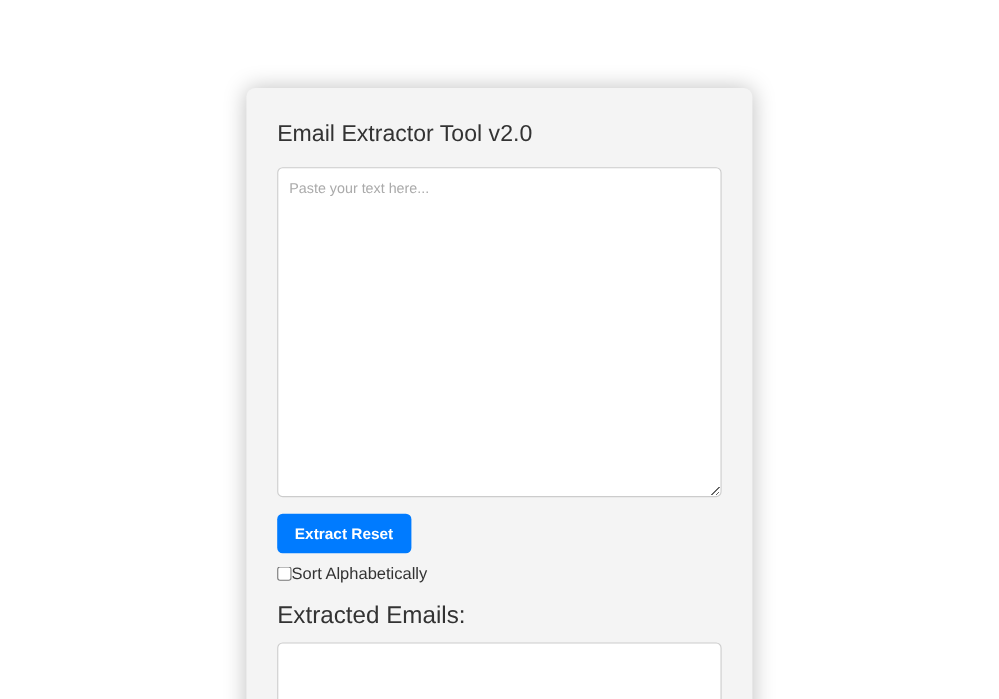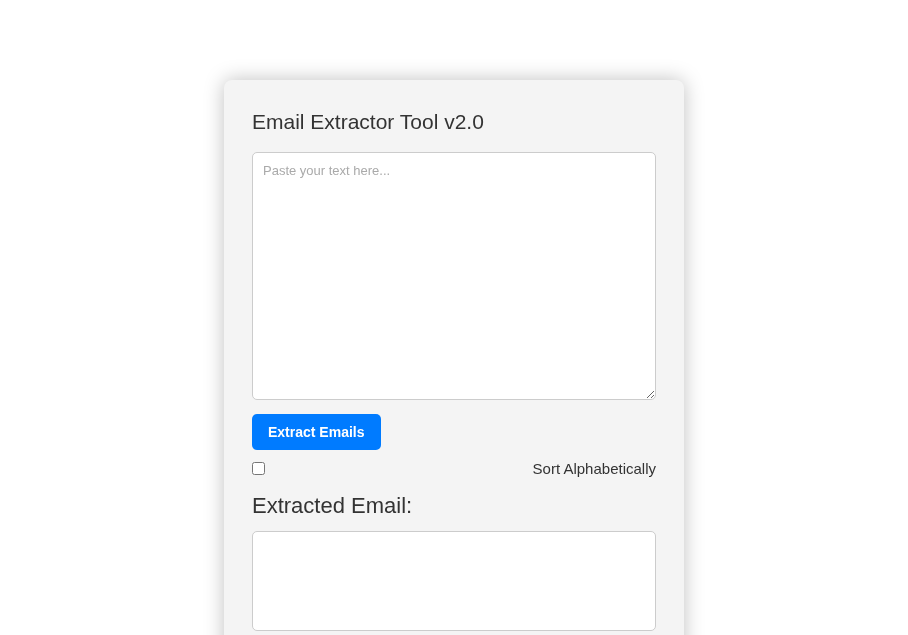--- a/index.html
+++ b/index.html
@@ -26,21 +26,21 @@
       color: #333;
     }
     h2 {
       font-size: 22px;
       font-weight: 400;
       margin: 16px 0 12px 0;
       color: #333;
     }
     textarea {
       width: 100%;
-      height: 248px;
+      height: 300px;
       border: 1px solid #ccc;
       border-radius: 5px;
       padding: 10px;
       font-family: Arial, Helvetica, sans-serif;
       font-size: 13px;
       resize: both;
       background: #ffffff;
     }
     textarea::placeholder {
       color: #aaa;
@@ -53,21 +53,20 @@
       border-radius: 5px;
       padding: 10px 16px;
       font-size: 14px;
       font-weight: bold;
       cursor: pointer;
       font-family: Arial, Helvetica, sans-serif;
       margin-top: 10px;
     }
     .checkbox-row {
       display: flex;
-      justify-content: space-between;
       align-items: center;
       margin-top: 10px;
       font-size: 15px;
       color: #333;
     }
     .checkbox-row input[type="checkbox"] {
       margin: 0;
     }
     .output {
       width: 100%;
@@ -82,25 +81,25 @@
   </style>
 </head>
 <body>
 
 <div class="container">
   <h1>Email Extractor Tool v2.0</h1>
 
   <textarea placeholder="Paste your text here..." style=""></textarea>
 
   <div>
-    <button class="btn">Extract Emails</button>
+    <button class="btn">Extract Reset</button>
   </div>
 
   <div class="checkbox-row">
     <input type="checkbox" style="">
     <span>Sort Alphabetically</span>
   </div>
 
 
-  <h2>Extracted Email:</h2>
+  <h2>Extracted Emails:</h2>
 
   <div class="output"></div>
 </div>
 
 </body></html>

